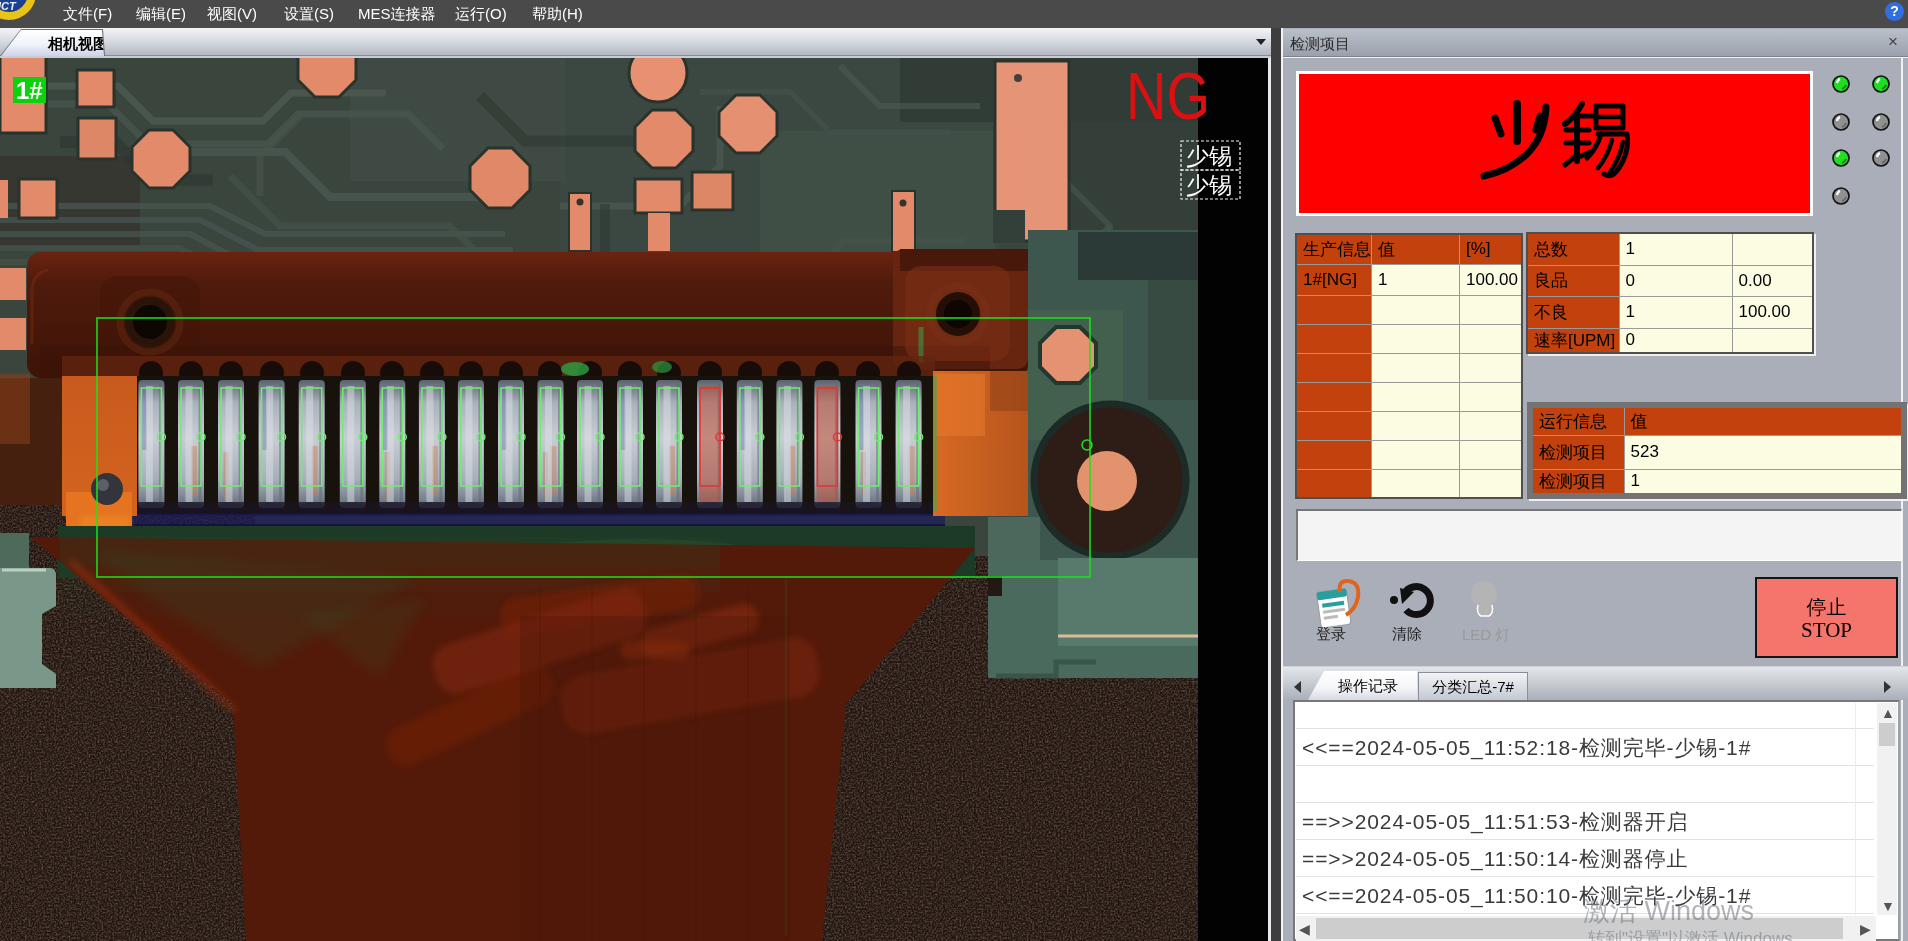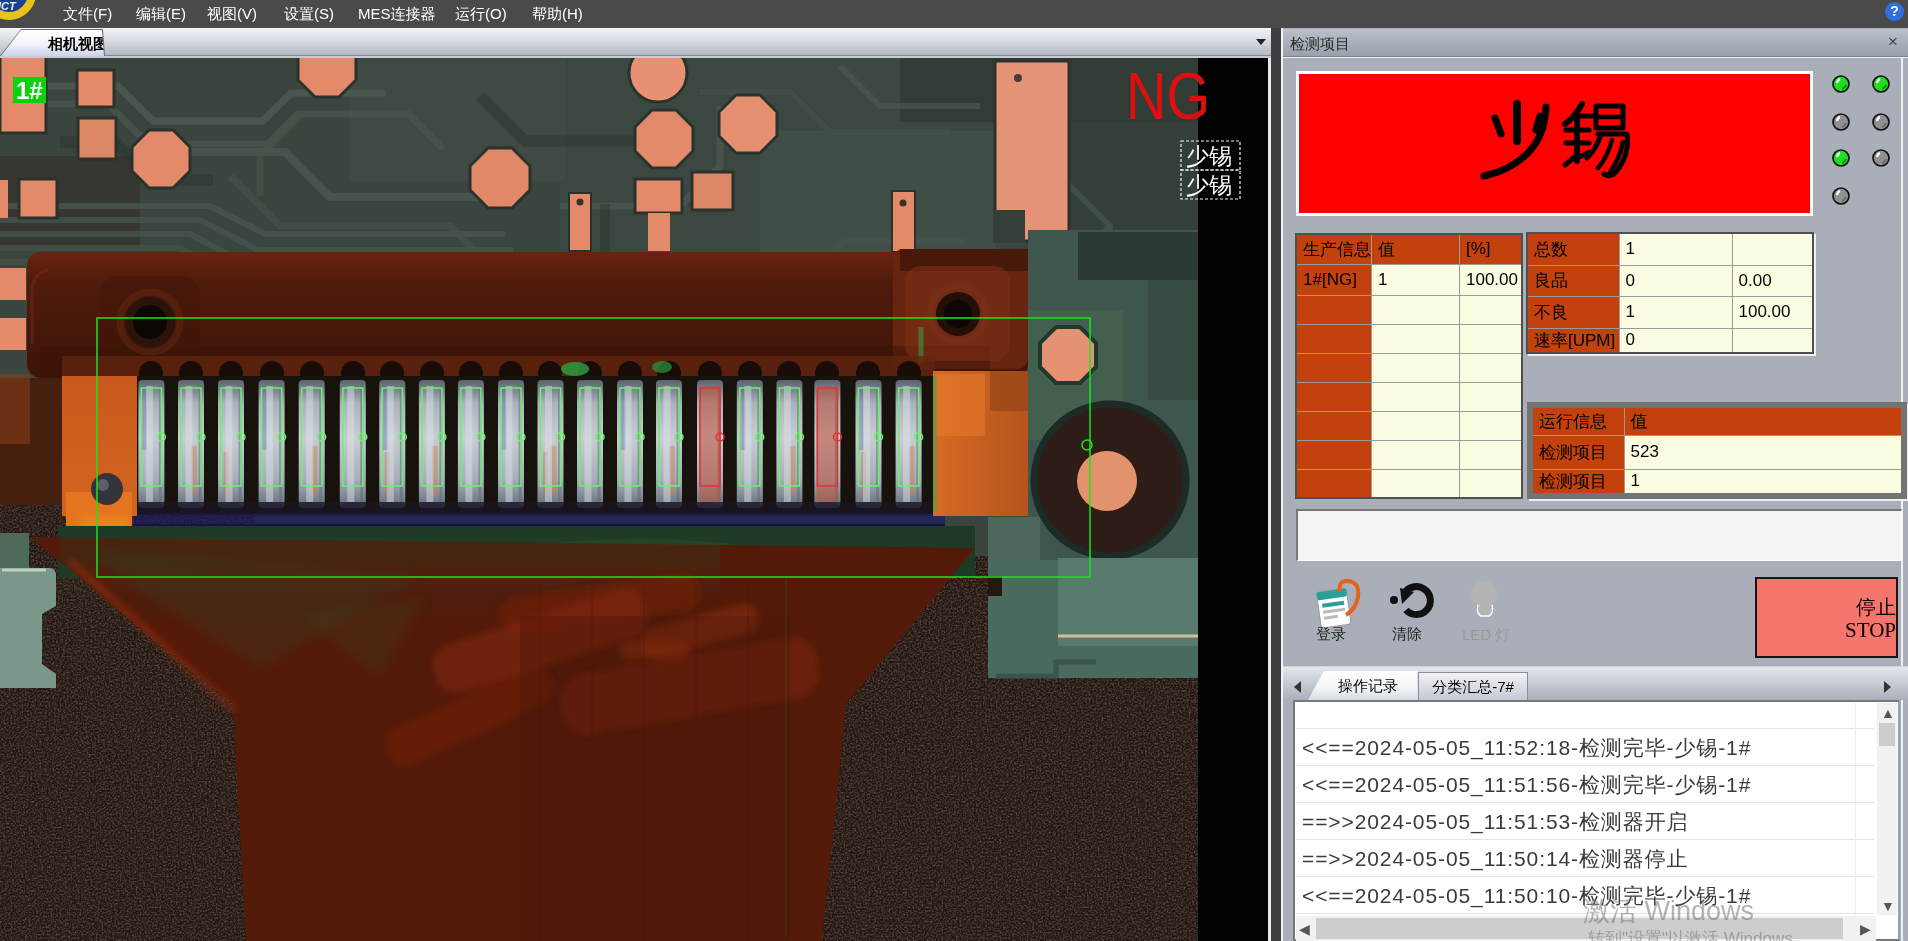--- a/index.html
+++ b/index.html
@@ -22,21 +22,21 @@
 #redframe{left:1296px;top:71px;width:517px;height:145px;background:#fff}
 #redbox{left:1299px;top:74px;width:511px;height:139px;background:#fe0000}
 table{border-collapse:collapse;table-layout:fixed;font-size:17px}
 td{border:1px solid #9a9a9a;padding:0 0 0 6px;overflow:hidden;white-space:nowrap}
 .gray{background:#c2410c}.yel{background:#fcfce3}
 #t1{left:1295px;top:233px}#t1 table{border:2px solid #4f4f4f}
 #t2{left:1526px;top:232px}#t2 table{border:2px solid #4f4f4f;box-shadow:2px 2px 0 rgba(255,255,255,.8)}
 #t3{left:1527px;top:402px}#t3 table{border:6px solid #737373;box-shadow:2px 2px 0 rgba(255,255,255,.8)}
 #tbox{left:1296px;top:509px;width:606px;height:52px;background:#f4f4f4;border-top:2px solid #777;border-left:2px solid #777;border-right:1px solid #fff;border-bottom:1px solid #fff}
 .iconlbl{position:absolute;font-size:15px;color:#222}
-#stopbtn{left:1755px;top:577px;width:143px;height:81px;background:#f5746b;border:2px solid #151515;text-align:right;font-size:20px;color:#000;padding-top:17px;line-height:23px}
+#stopbtn{left:1755px;top:577px;width:143px;height:81px;background:#f5746b;border:2px solid #151515;text-align:center;font-size:20px;color:#000;padding-top:17px;line-height:23px}
 #bstrip{left:1283px;top:666px;width:625px;height:34px;background:linear-gradient(180deg,#e3e6ea 0%,#aab0ba 100%);border-top:1px solid #cfd3d9}
 #btab1{left:1308px;top:671px;width:110px;height:29px;background:linear-gradient(180deg,#ffffff 0%,#f4f5f8 60%,#d5dae2 100%);clip-path:polygon(16px 0,109px 0,110px 29px,0 29px);font-size:15px;text-align:center;line-height:29px;padding-left:10px}
 #btab2{left:1418px;top:672px;width:110px;height:28px;background:linear-gradient(180deg,#f2f3f5 0%,#c3c8d2 100%);border:1px solid #8a8e98;border-bottom:none;font-size:15px;text-align:center;line-height:27px}
 .arr{position:absolute;width:0;height:0}
 #logbox{left:1293px;top:700px;width:607px;height:241px;background:#fff;border:2px solid #787878;border-right:2px solid #9aa0aa}
 .logrow{position:absolute;left:1302px;width:560px;height:37px;font-size:21px;letter-spacing:0.9px;color:#3a3a3a;line-height:37px;white-space:nowrap;overflow:hidden}
 .logsep{position:absolute;left:1296px;width:578px;height:1px;background:#e2e2e2}
 #vscroll{left:1877px;top:703px;width:20px;height:212px;background:#f1f1f1}
 #hscroll{left:1296px;top:916px;width:580px;height:25px;background:#f1f1f1}
 #wmark1{left:1583px;top:893px;font-size:27px;color:rgba(112,118,128,0.55)}
@@ -592,21 +592,20 @@
 <span class="iconlbl" style="left:1462px;top:626px;color:#999">LED 灯</span>
 <div class="abs" id="stopbtn">停止<br><span style="font-family:'Liberation Serif',serif;font-size:21px">STOP</span></div>
 <div class="abs" id="bstrip"></div>
 <div class="abs arr" style="left:1294px;top:681px;border-top:6px solid transparent;border-bottom:6px solid transparent;border-right:7px solid #333"></div>
 <div class="abs arr" style="left:1884px;top:681px;border-top:6px solid transparent;border-bottom:6px solid transparent;border-left:7px solid #333"></div>
 <div class="abs" id="btab1">操作记录</div>
 <div class="abs" id="btab2">分类汇总-7#</div>
 <div class="abs" id="logbox"></div>
 <div class="logrow" style="top:729px">&lt;&lt;==2024-05-05_11:52:18-检测完毕-少锡-1#</div>
     <div class="logsep" style="top:728px"></div>
-    <div class="logrow" style="top:766px">&lt;&lt;==2024-05-05_11:51:56-检测完毕-少锡-1#</div>
     <div class="logsep" style="top:765px"></div>
     <div class="logrow" style="top:803px">==&gt;&gt;2024-05-05_11:51:53-检测器开启</div>
     <div class="logsep" style="top:802px"></div>
     <div class="logrow" style="top:840px">==&gt;&gt;2024-05-05_11:50:14-检测器停止</div>
     <div class="logsep" style="top:839px"></div>
     <div class="logrow" style="top:877px">&lt;&lt;==2024-05-05_11:50:10-检测完毕-少锡-1#</div>
     <div class="logsep" style="top:876px"></div>
     <div class="logsep" style="top:913px"></div>
 <div class="abs" style="left:1855px;top:703px;width:1px;height:212px;background:#ececec"></div>
     <div class="abs" id="vscroll"></div>

